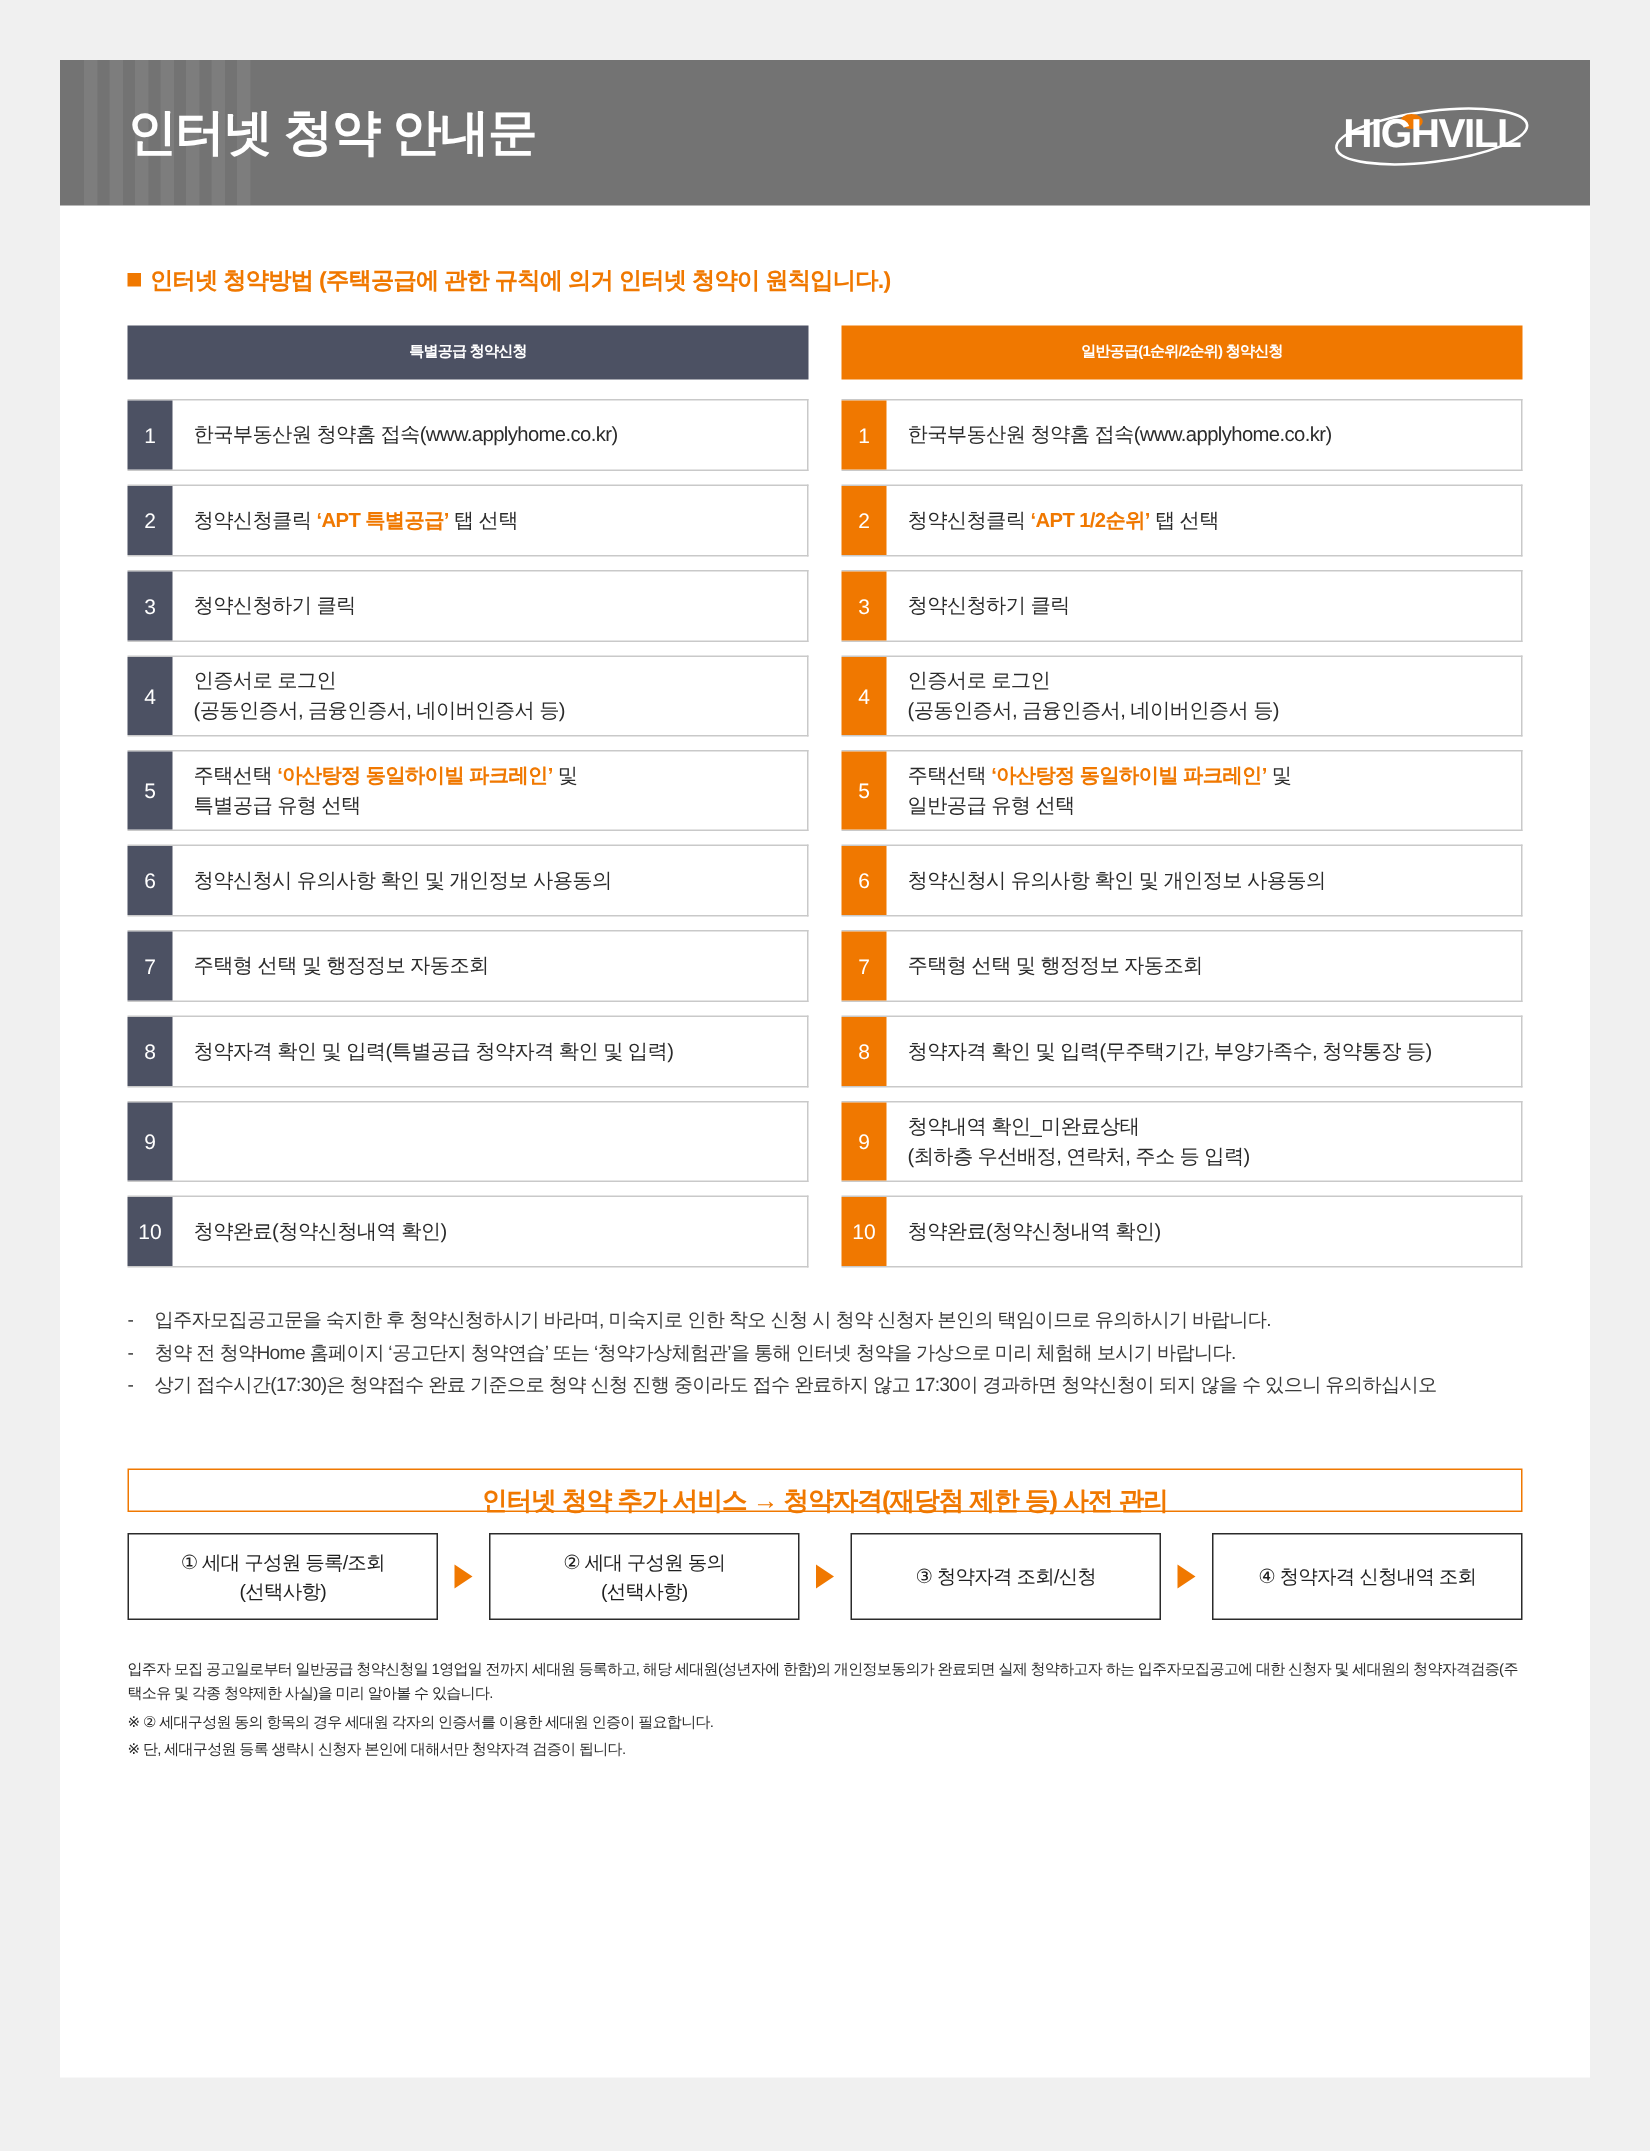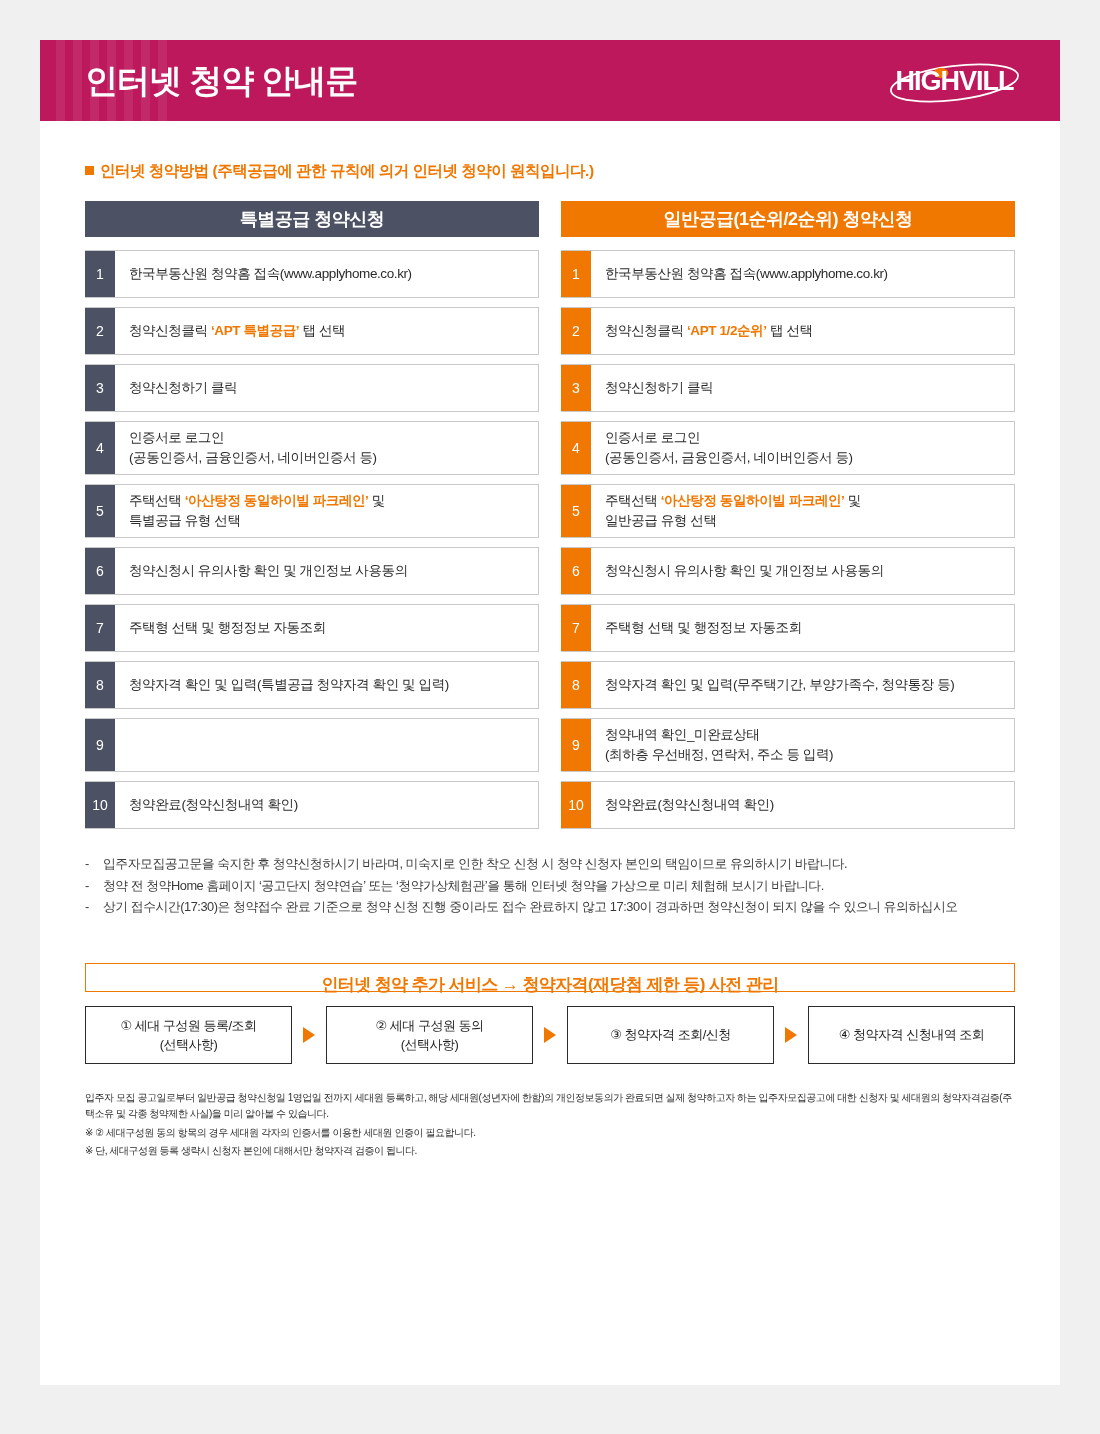--- a/index.html
+++ b/index.html
@@ -11,22 +11,22 @@
   }
   .page {
     position: absolute; left: 40px; top: 40px;
     width: 1020px; height: 1345px;
     background: #ffffff;
   }
 
   
   .header {
     position: relative;
-    height: 81px;
-    background: #be185d;
+    height: 97px;
+    background: #737373;
     overflow: hidden;
   }
   .stripes { position: absolute; left: 16px; top: 0; bottom: 0; width: 120px; }
   .stripes i {
     position: absolute; top: 0; bottom: 0; width: 9px;
     background: rgba(255,255,255,0.075);
   }
   .header-title {
     position: absolute; left: 45px; top: 50%;
     transform: translateY(-50%);
@@ -56,21 +56,21 @@
   }
 
   
   .cols { display: flex; gap: 22px; margin-top: 19px; }
   .col { flex: 1 1 0; min-width: 0; }
 
   .col-head {
     height: 36px; line-height: 36px;
     text-align: center;
     color: #ffffff;
-    font-size: 18px; font-weight: bold;
+    font-size: 10px; font-weight: bold;
     letter-spacing: -0.5px;
   }
   .col-head.dark   { background: #4c5163; }
   .col-head.orange { background: #f07800; }
 
   .steps { margin-top: 13px; }
   .step {
     display: flex;
     align-items: stretch;
     border: 1px solid #c9c9c9;

